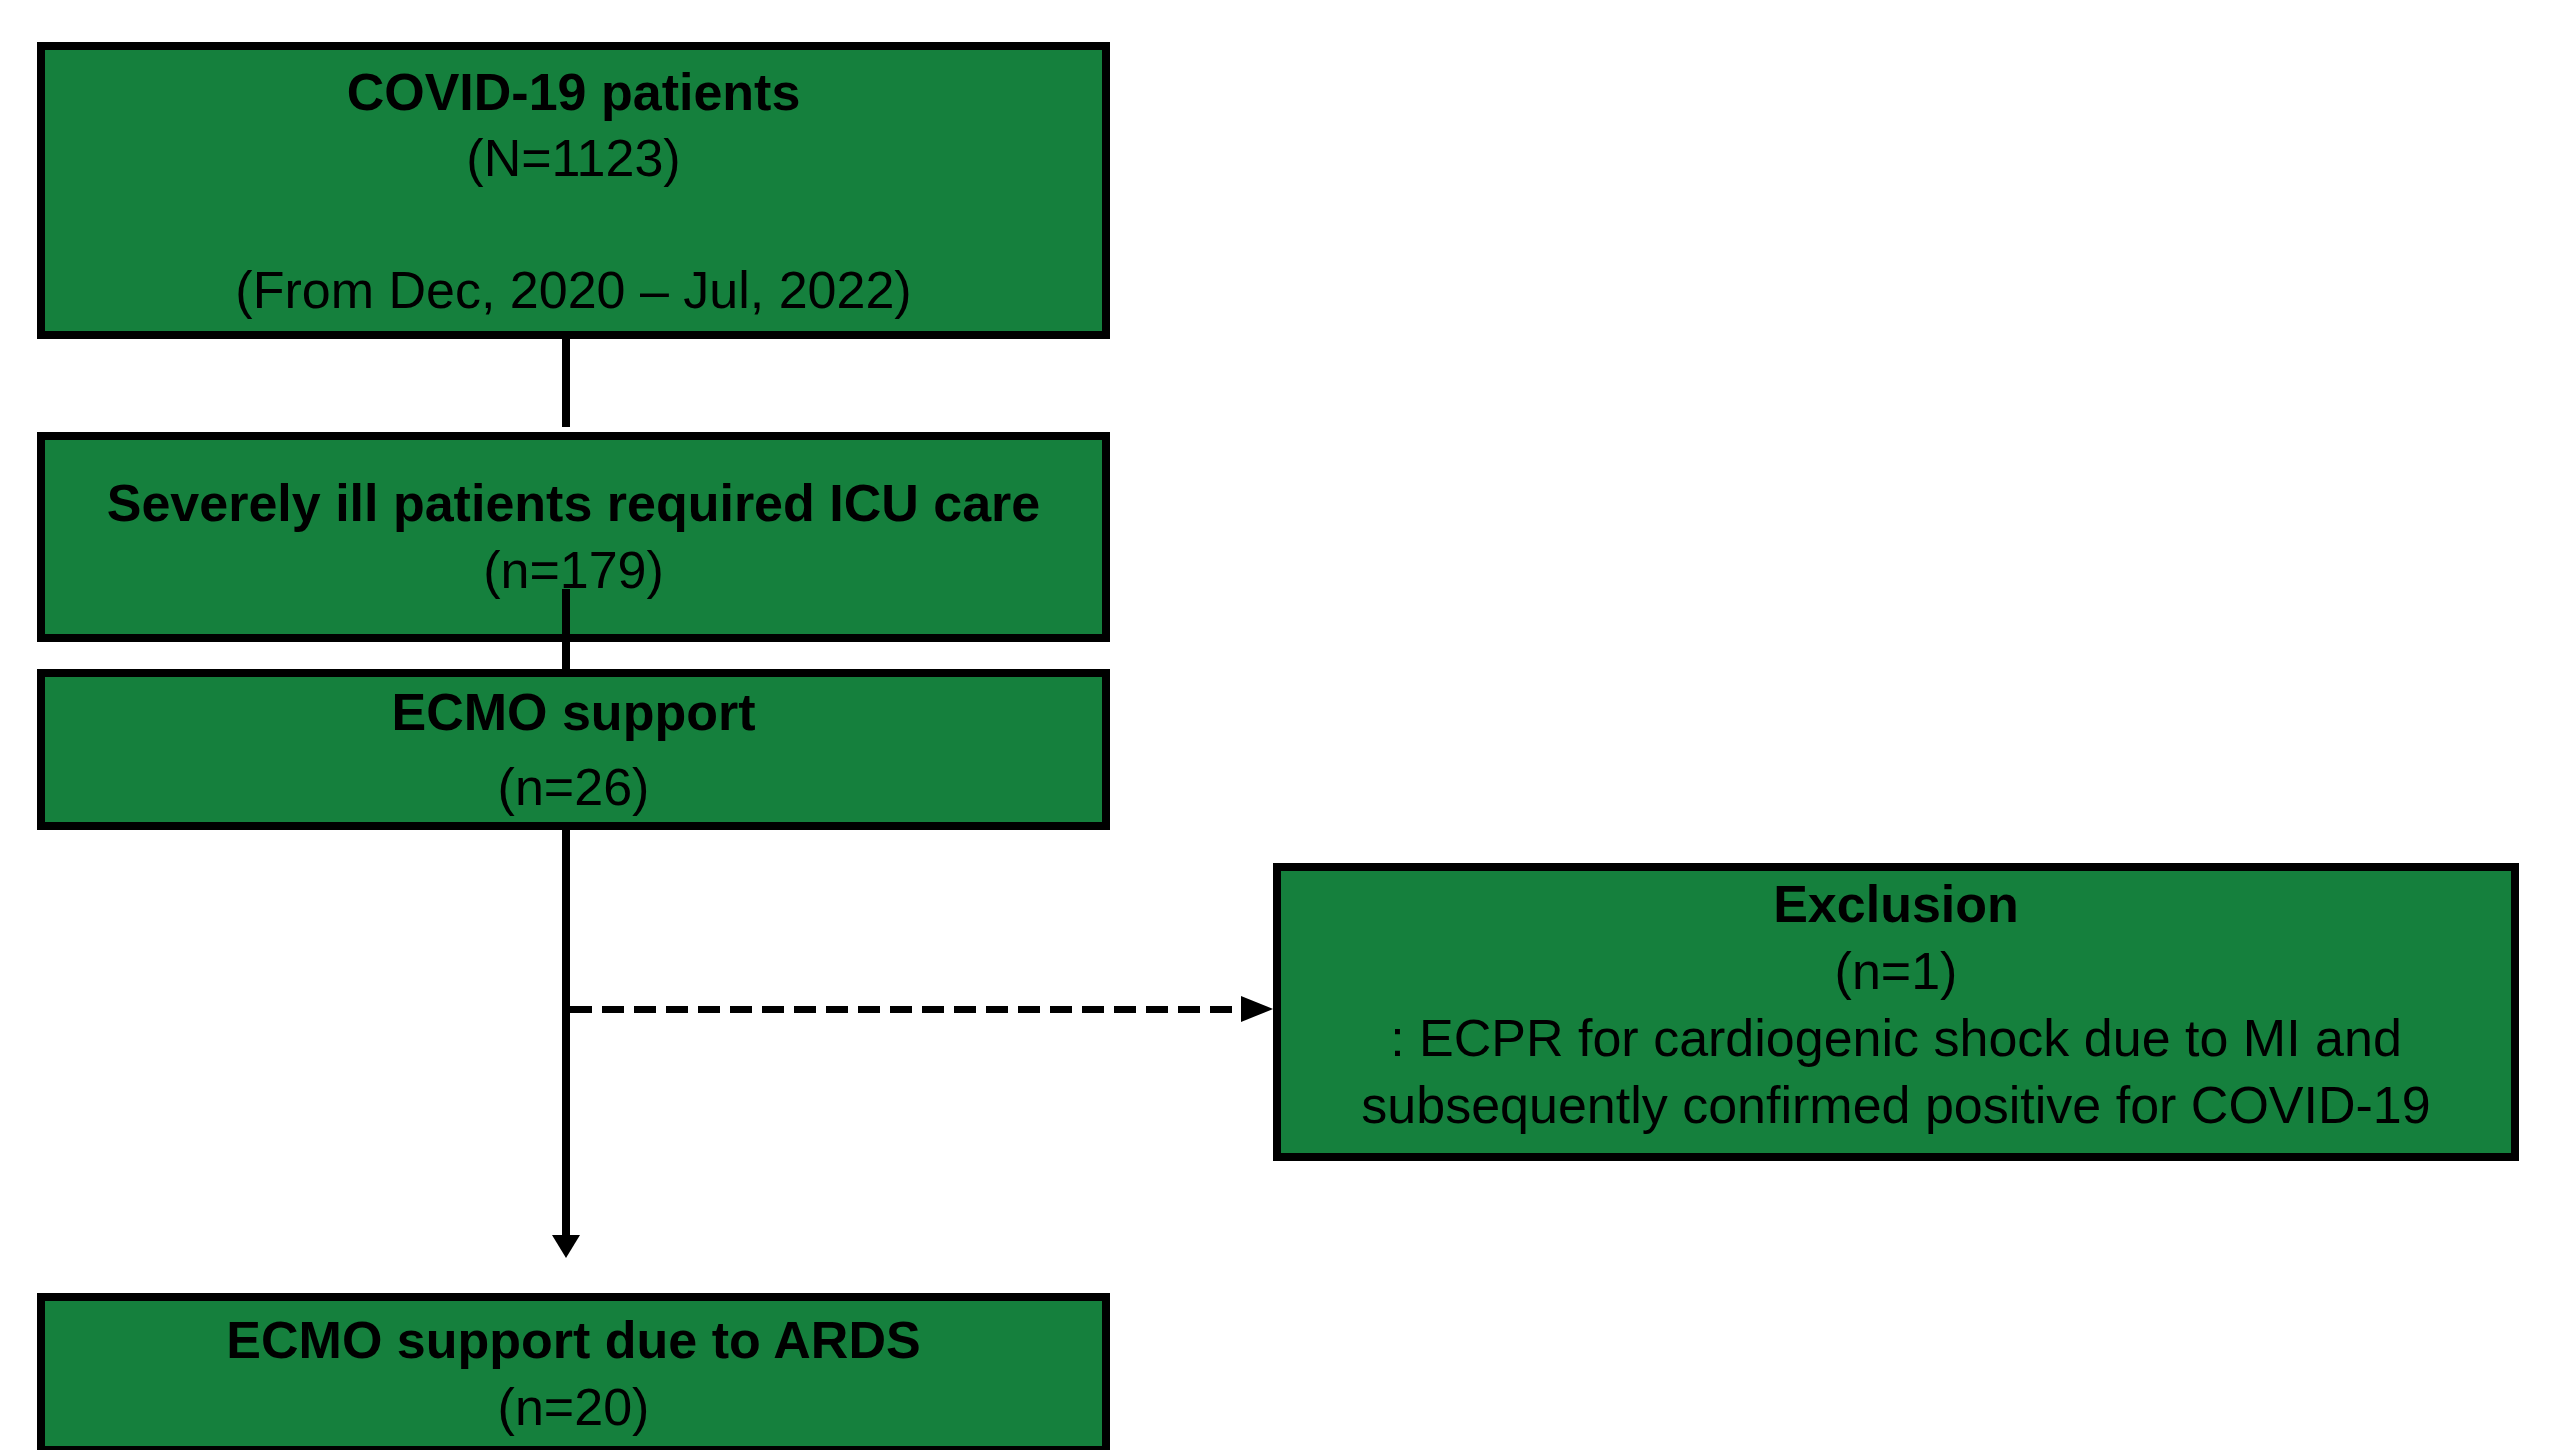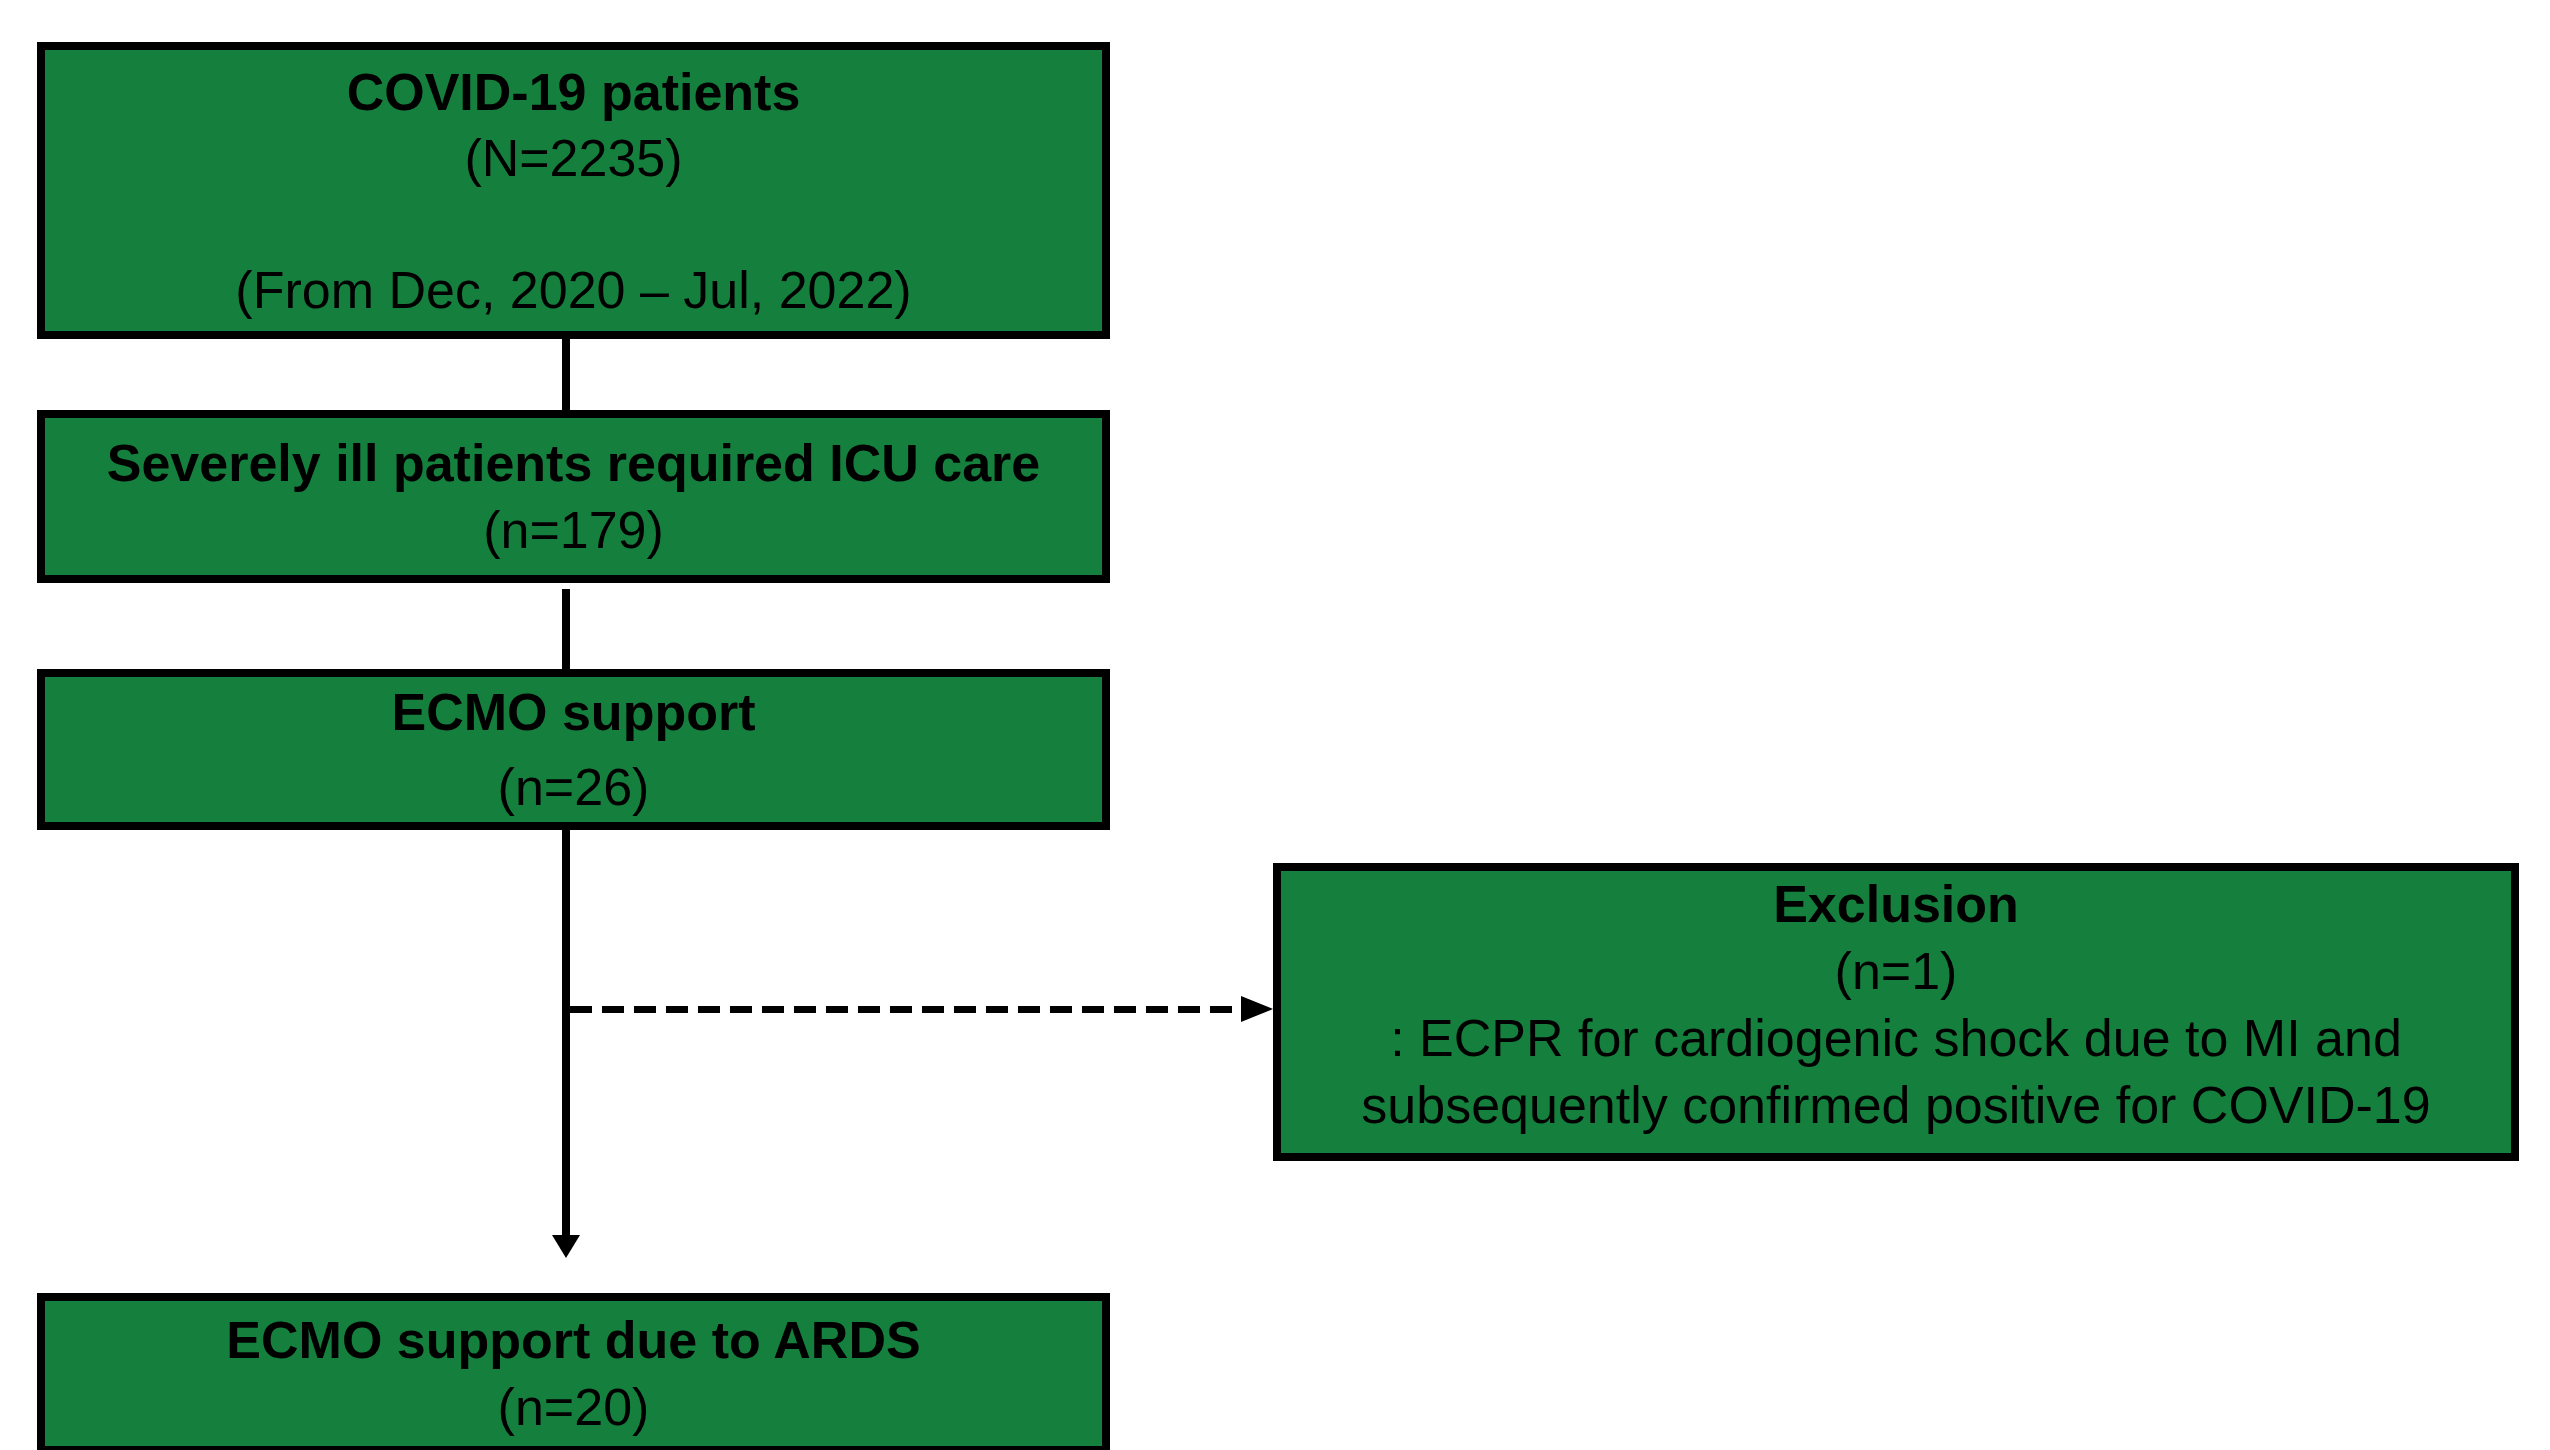--- a/index.html
+++ b/index.html
@@ -26,21 +26,21 @@
     align-items: center;
     text-align: center;
     font-size: 52px;
     line-height: 67px;
   }
   .box .bold { font-weight: bold; }
   .line { white-space: nowrap; }
 
   
   #box-covid   { left: 37px;  top: 42px;   width: 1073px; height: 297px; justify-content: flex-start; padding-top: 9px; line-height: 66px; }
-  #box-icu     { left: 37px;  top: 410px;  width: 1073px; height: 173px; justify-content: center; }
+  #box-icu     { left: 37px;  top: 432px;  width: 1073px; height: 210px; justify-content: center; }
   #box-ecmo    { left: 37px;  top: 669px; width: 1073px; height: 161px; justify-content: center; gap: 8px; }
   #box-ards    { left: 37px;  top: 1257px; width: 1073px; height: 161px; justify-content: center; margin-top: 36px; }
   
   #box-exclusion { left: 1273px; top: 863px; width: 1246px; height: 298px; justify-content: flex-start; }
 
   .spacer { height: 66px; }
 
   
   .vline {
     position: absolute;
@@ -84,21 +84,21 @@
     border-left: 32px solid #000000;
   }
 </style>
 </head>
 <body>
 
 <div class="canvas">
 
   <div class="box" id="box-covid">
     <div class="line bold">COVID-19 patients</div>
-    <div class="line">(N=2235)</div>
+    <div class="line">(N=1123)</div>
     <div class="spacer"></div>
     <div class="line">(From Dec, 2020 – Jul, 2022)</div>
   </div>
 
   <div class="vline" id="connector-covid-icu"></div>
 
   <div class="box" id="box-icu">
     <div class="line bold">Severely ill patients required ICU care</div>
     <div class="line">(n=179)</div>
   </div>

